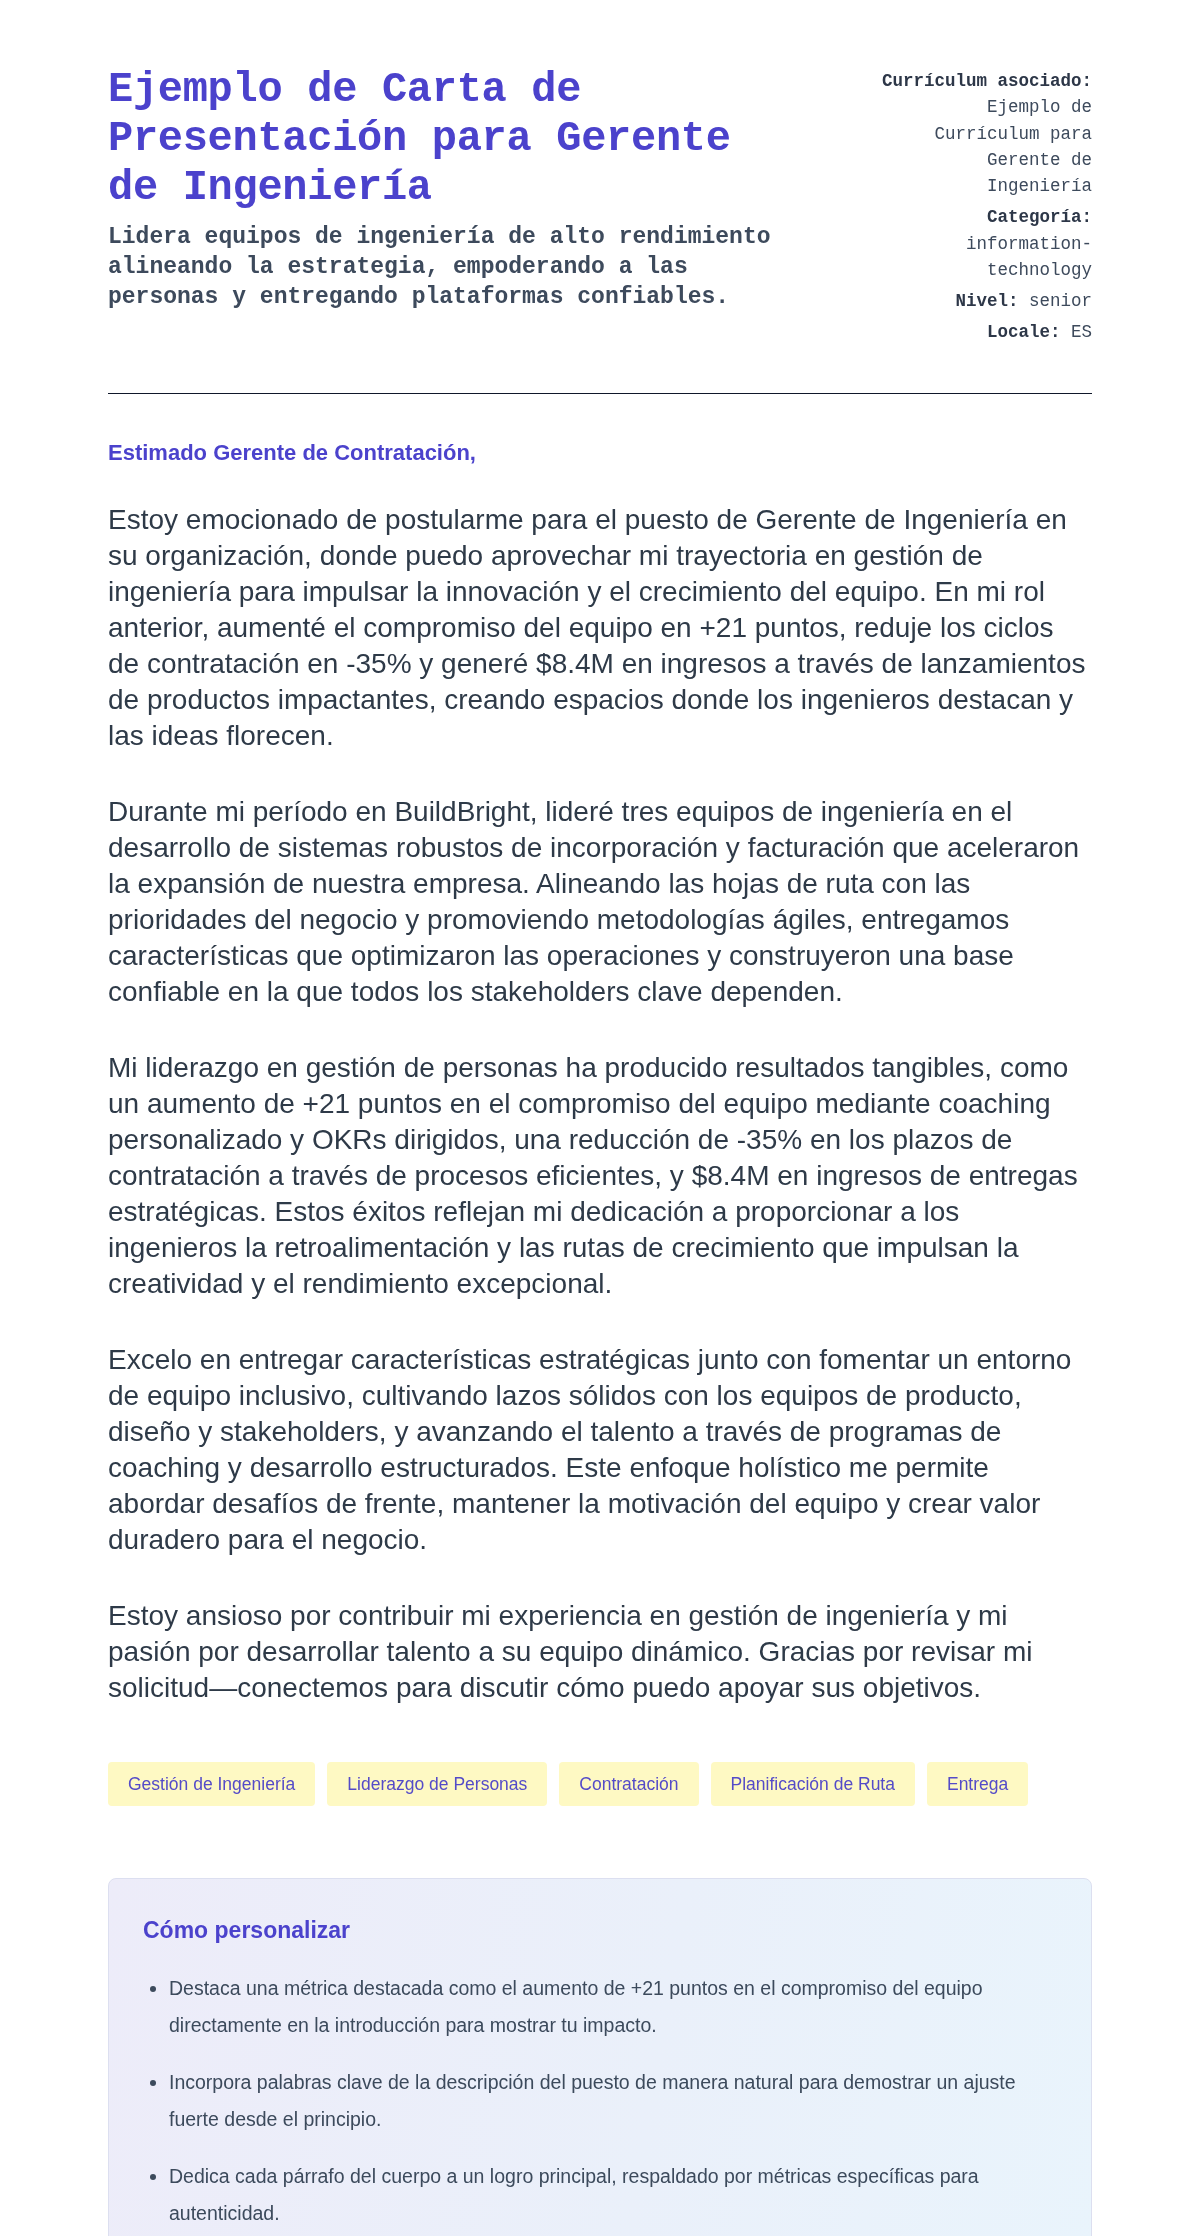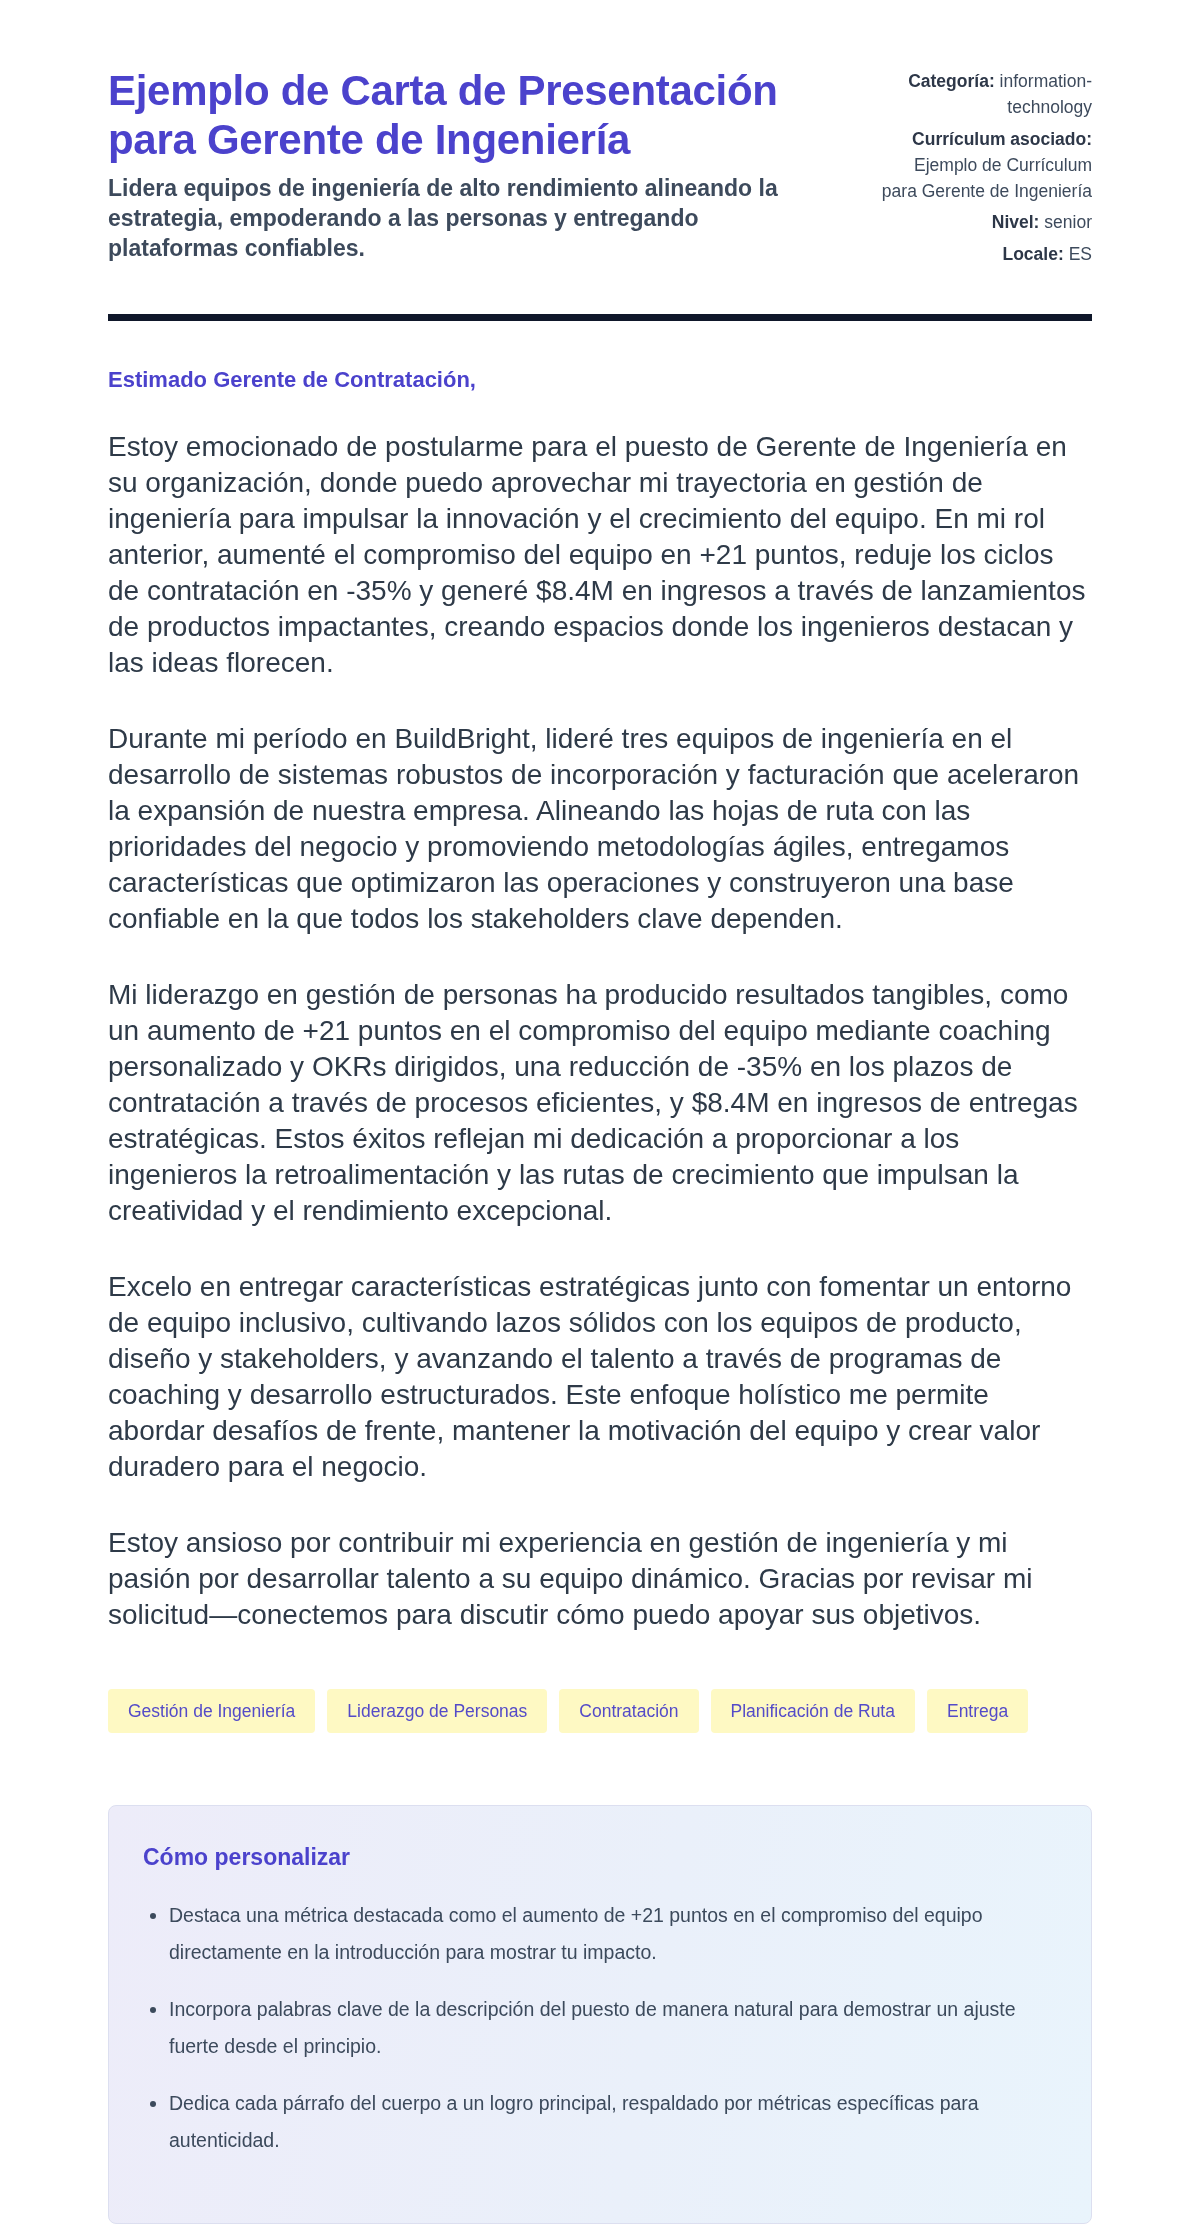--- a/index.html
+++ b/index.html
@@ -14,21 +14,22 @@
     width: 984px;
     margin: 0 auto;
     padding: 66px 0 70px 0;
   }
   
   .header {
     display: flex;
     justify-content: space-between;
     align-items: flex-start;
     padding-bottom: 42px;
-    border-bottom: 7px solid #0f172a;
+    border-bottom: 1px solid #0f172a;
+    font-family: Liberation Mono, monospace;
   }
   .header-left { width: 690px; }
   .page-title {
     margin: 0;
     font-size: 42px;
     line-height: 1.17;
     font-weight: bold;
     letter-spacing: -0.3px;
     color: #4b42cc;
   }
@@ -124,26 +125,26 @@
 
 <div class="page">
 
   <div class="header">
     <div class="header-left">
       <h1 class="page-title">Ejemplo de Carta de Presentación para Gerente de Ingeniería</h1>
       <p class="page-subtitle">Lidera equipos de ingeniería de alto rendimiento alineando la estrategia, empoderando a las personas y entregando plataformas confiables.</p>
     </div>
     <div class="meta">
       <div class="meta-group">
+        <span class="meta-label">Currículum asociado:</span>
+        <span>Ejemplo de Currículum para Gerente de Ingeniería</span>
+      </div>
+      <div class="meta-group">
         <span class="meta-label">Categoría:</span>
         <span>information-technology</span>
-      </div>
-      <div class="meta-group">
-        <span class="meta-label">Currículum asociado:</span>
-        <span>Ejemplo de Currículum para Gerente de Ingeniería</span>
       </div>
       <div class="meta-group">
         <span class="meta-label">Nivel:</span>
         <span>senior</span>
       </div>
       <div class="meta-group">
         <span class="meta-label">Locale:</span>
         <span>ES</span>
       </div>
     </div>

